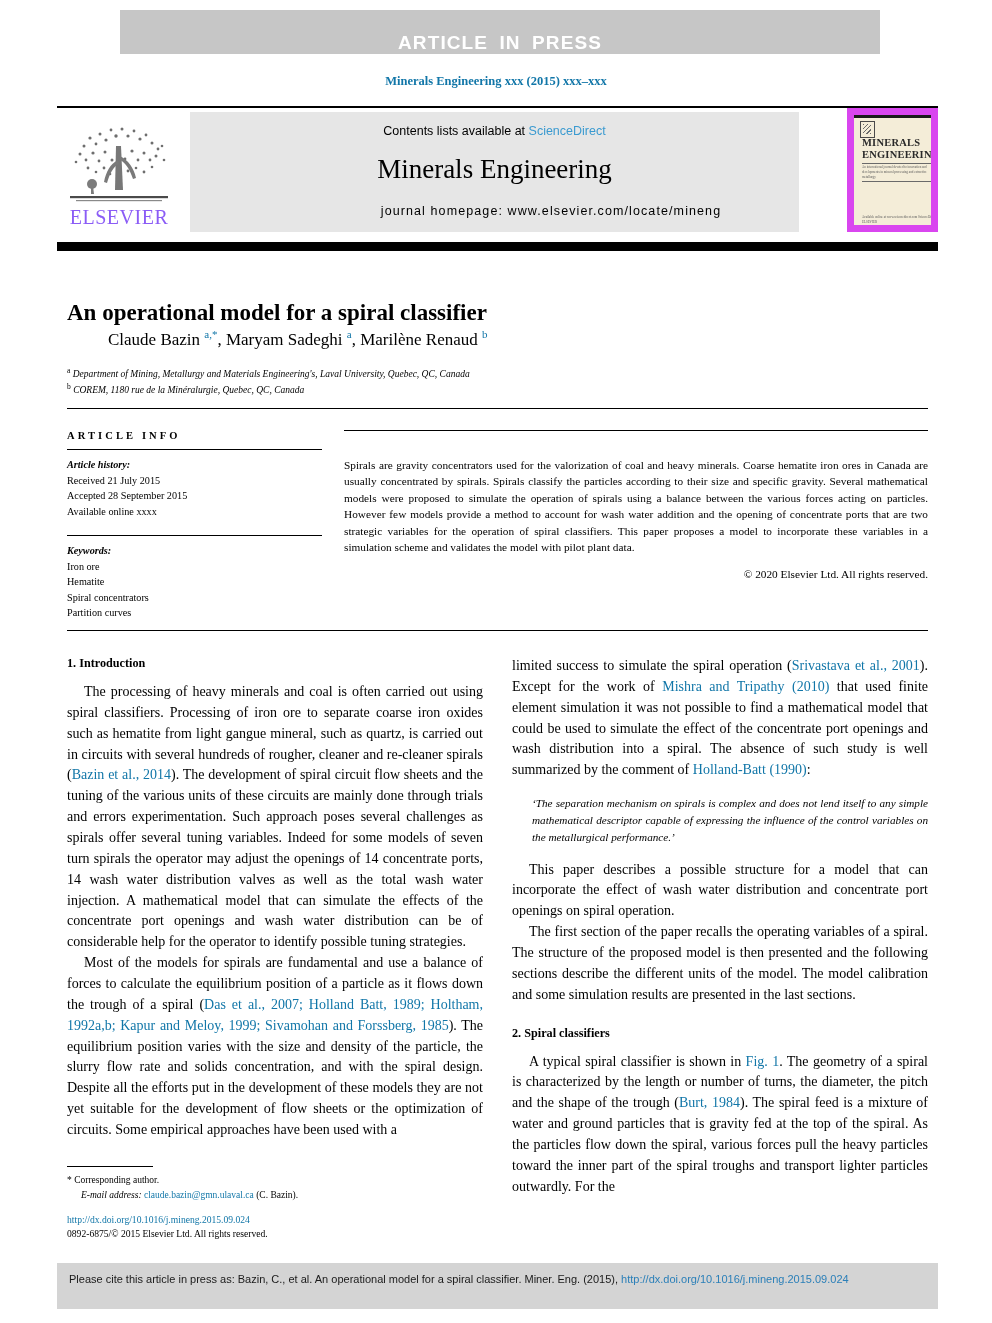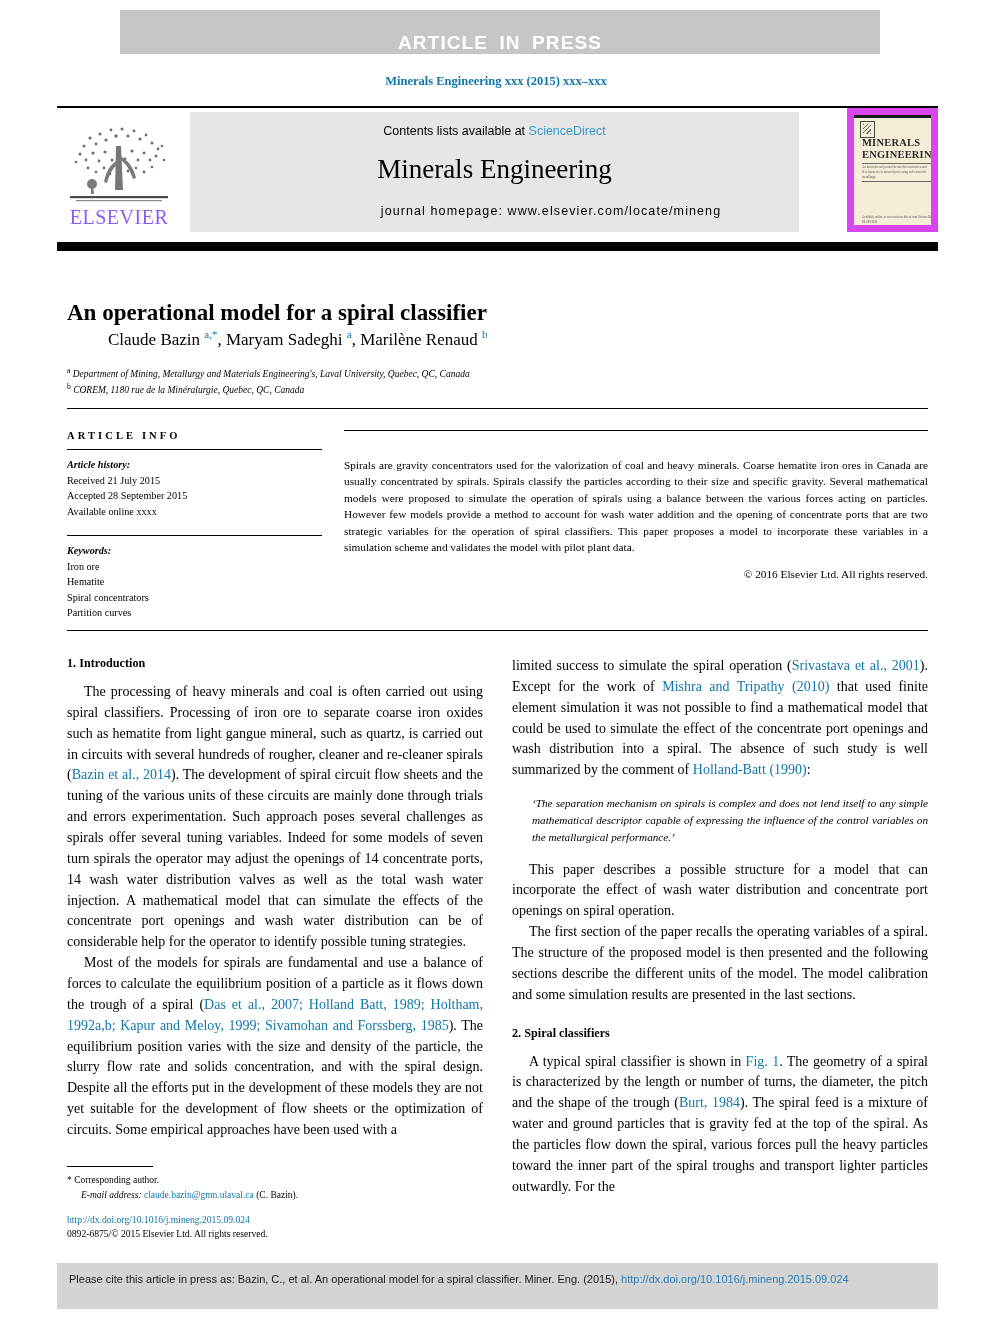--- a/index.html
+++ b/index.html
@@ -547,21 +547,21 @@
     <div>Iron ore</div>
     <div>Hematite</div>
     <div>Spiral concentrators</div>
     <div>Partition curves</div>
   </div>
 </div>
 
 <div class="abs-col">
   <div class="thin-rule"></div>
   <div class="abs-text">Spirals are gravity concentrators used for the valorization of coal and heavy minerals. Coarse hematite iron ores in Canada are usually concentrated by spirals. Spirals classify the particles according to their size and specific gravity. Several mathematical models were proposed to simulate the operation of spirals using a balance between the various forces acting on particles. However few models provide a method to account for wash water addition and the opening of concentrate ports that are two strategic variables for the operation of spiral classifiers. This paper proposes a model to incorporate these variables in a simulation scheme and validates the model with pilot plant data.</div>
-  <div class="abs-copy">© 2016 Elsevier Ltd. All rights reserved.</div>
+  <div class="abs-copy">© 2020 Elsevier Ltd. All rights reserved.</div>
 </div>
 
 <div class="rule-mid"></div>
 
 <div class="col-left">
   <h2 class="h2">1. Introduction</h2>
   <p class="body">The processing of heavy minerals and coal is often carried out using spiral classifiers. Processing of iron ore to separate coarse iron oxides such as hematite from light gangue mineral, such as quartz, is carried out in circuits with several hundreds of rougher, cleaner and re-cleaner spirals (<span class="ref">Bazin et al., 2014</span>). The development of spiral circuit flow sheets and the tuning of the various units of these circuits are mainly done through trials and errors experimentation. Such approach poses several challenges as spirals offer several tuning variables. Indeed for some models of seven turn spirals the operator may adjust the openings of 14 concentrate ports, 14 wash water distribution valves as well as the total wash water injection. A mathematical model that can simulate the effects of the concentrate port openings and wash water distribution can be of considerable help for the operator to identify possible tuning strategies.</p>
   <p class="body">Most of the models for spirals are fundamental and use a balance of forces to calculate the equilibrium position of a particle as it flows down the trough of a spiral (<span class="ref">Das et al., 2007; Holland Batt, 1989; Holtham, 1992a,b; Kapur and Meloy, 1999; Sivamohan and Forssberg, 1985</span>). The equilibrium position varies with the size and density of the particle, the slurry flow rate and solids concentration, and with the spiral design. Despite all the efforts put in the development of these models they are not yet suitable for the development of flow sheets or the optimization of circuits. Some empirical approaches have been used with a</p>
 </div>
 

